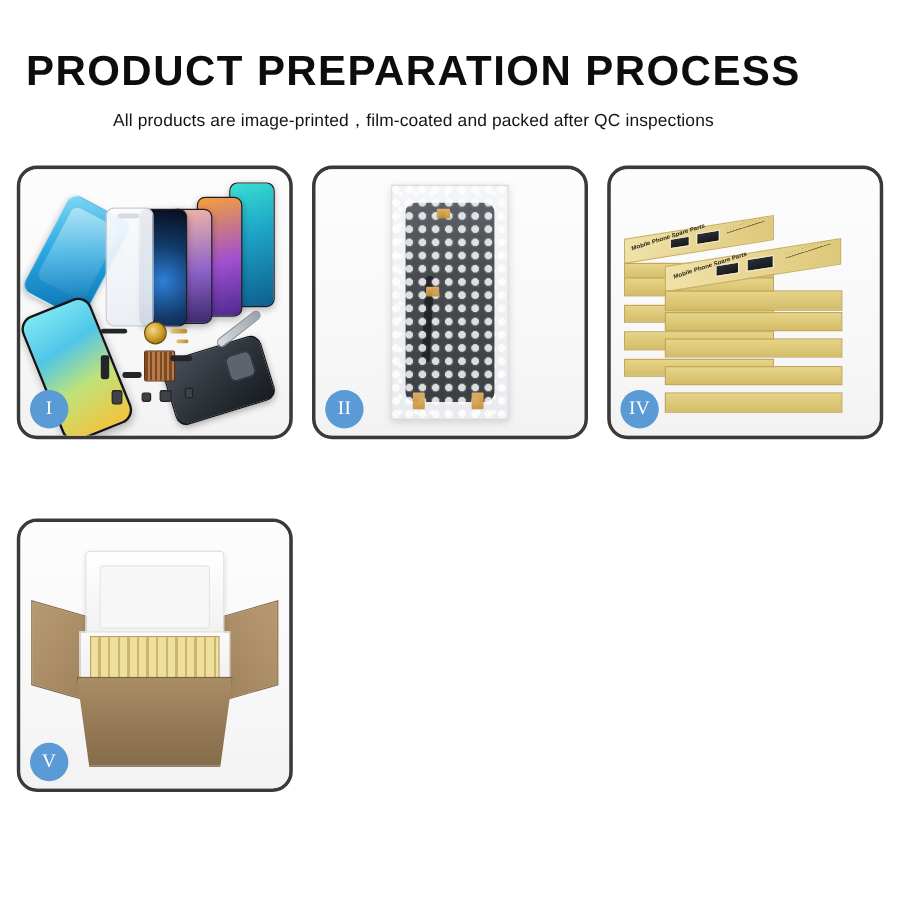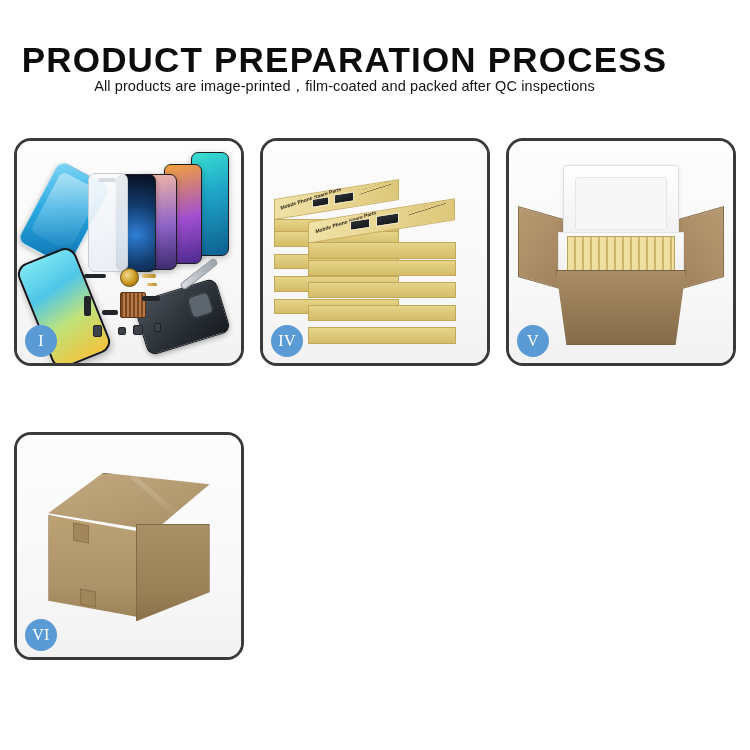--- a/index.html
+++ b/index.html
@@ -15,21 +15,21 @@
   .header { position: absolute; left: 0; top: 0; width: 689px; text-align: center; }
   .title {
     font-family: "Liberation Sans", sans-serif;
     font-size: 35px; font-weight: 700; letter-spacing: 1.2px;
     color: #0d0d0d; margin-top: 42px; line-height: 1.0;
     white-space: nowrap;
   }
   .subtitle {
     font-family: "Liberation Sans", sans-serif;
     font-size: 14.5px; font-weight: 400; color: #141414;
-    margin-top: 0; letter-spacing: .1px; white-space: nowrap;
+    margin-top: 14px; letter-spacing: .1px; white-space: nowrap;
   }
 
   
   .grid {
     position: absolute; left: 14px; top: 138px;
     width: 722px; height: 548px;
     display: grid;
     grid-template-columns: repeat(3, 230px);
     grid-template-rows: repeat(2, 228px);
     column-gap: 16px; row-gap: 66px;
@@ -336,20 +336,33 @@
         <div class="gold" style="left:58%;top:64%;width:10px;height:3px;"></div>
         <div class="chip" style="left:34%;top:83%;width:9px;height:12px;border-radius:2px;"></div>
         <div class="chip" style="left:45%;top:84%;width:8px;height:8px;"></div>
         <div class="chip" style="left:52%;top:83%;width:10px;height:10px;"></div>
         <div class="chip" style="left:61%;top:82%;width:7px;height:9px;"></div>
         <div class="tool"></div>
         <div class="badge" style="background:#5b9bd5">I</div>
       </div>
     </div>
 
+    <div class="panel p2">
+      <div class="stage">
+        <div class="bag"></div>
+        <div class="screen"></div>
+        <div class="cable"></div>
+        <div class="bubbles"></div>
+        <div class="tape" style="left:45%;top:15%;width:11px;height:8px;"></div>
+        <div class="tape" style="left:41%;top:44%;width:11px;height:8px;"></div>
+        <div class="tape" style="left:36%;top:84%;width:10px;height:14px;"></div>
+        <div class="tape" style="left:58%;top:84%;width:10px;height:14px;"></div>
+        <div class="badge" style="background:#5b9bd5">II</div>
+      </div>
+    </div>
 
 
     <div class="panel p4">
       <div class="stage">
         <div class="stackwrap">
 
           <div class="bx" style="left:0%;top:10%;width:62%;height:26%;">
             <div class="top">
               <div class="lbl">Mobile Phone Spare Parts</div>
               <div class="win" style="left:30%;top:26%;width:14%;height:48%;"></div>
@@ -405,26 +418,15 @@
         <div class="flapL"></div>
         <div class="flapR"></div>
         <div class="foamlid"></div>
         <div class="foamin"></div>
         <div class="boxes"></div>
         <div class="body"></div>
         <div class="badge" style="background:#5b9bd5">V</div>
       </div>
     </div>
 
-    <div class="panel p6">
-      <div class="stage">
-        <div class="cTop"></div>
-        <div class="cFront"></div>
-        <div class="cSide"></div>
-        <div class="seam"></div>
-        <div class="tape1"></div>
-        <div class="tape2"></div>
-        <div class="badge" style="background:#5b9bd5">VI</div>
-      </div>
-    </div>
 
   </div>
 </div>
 
 </body></html>

